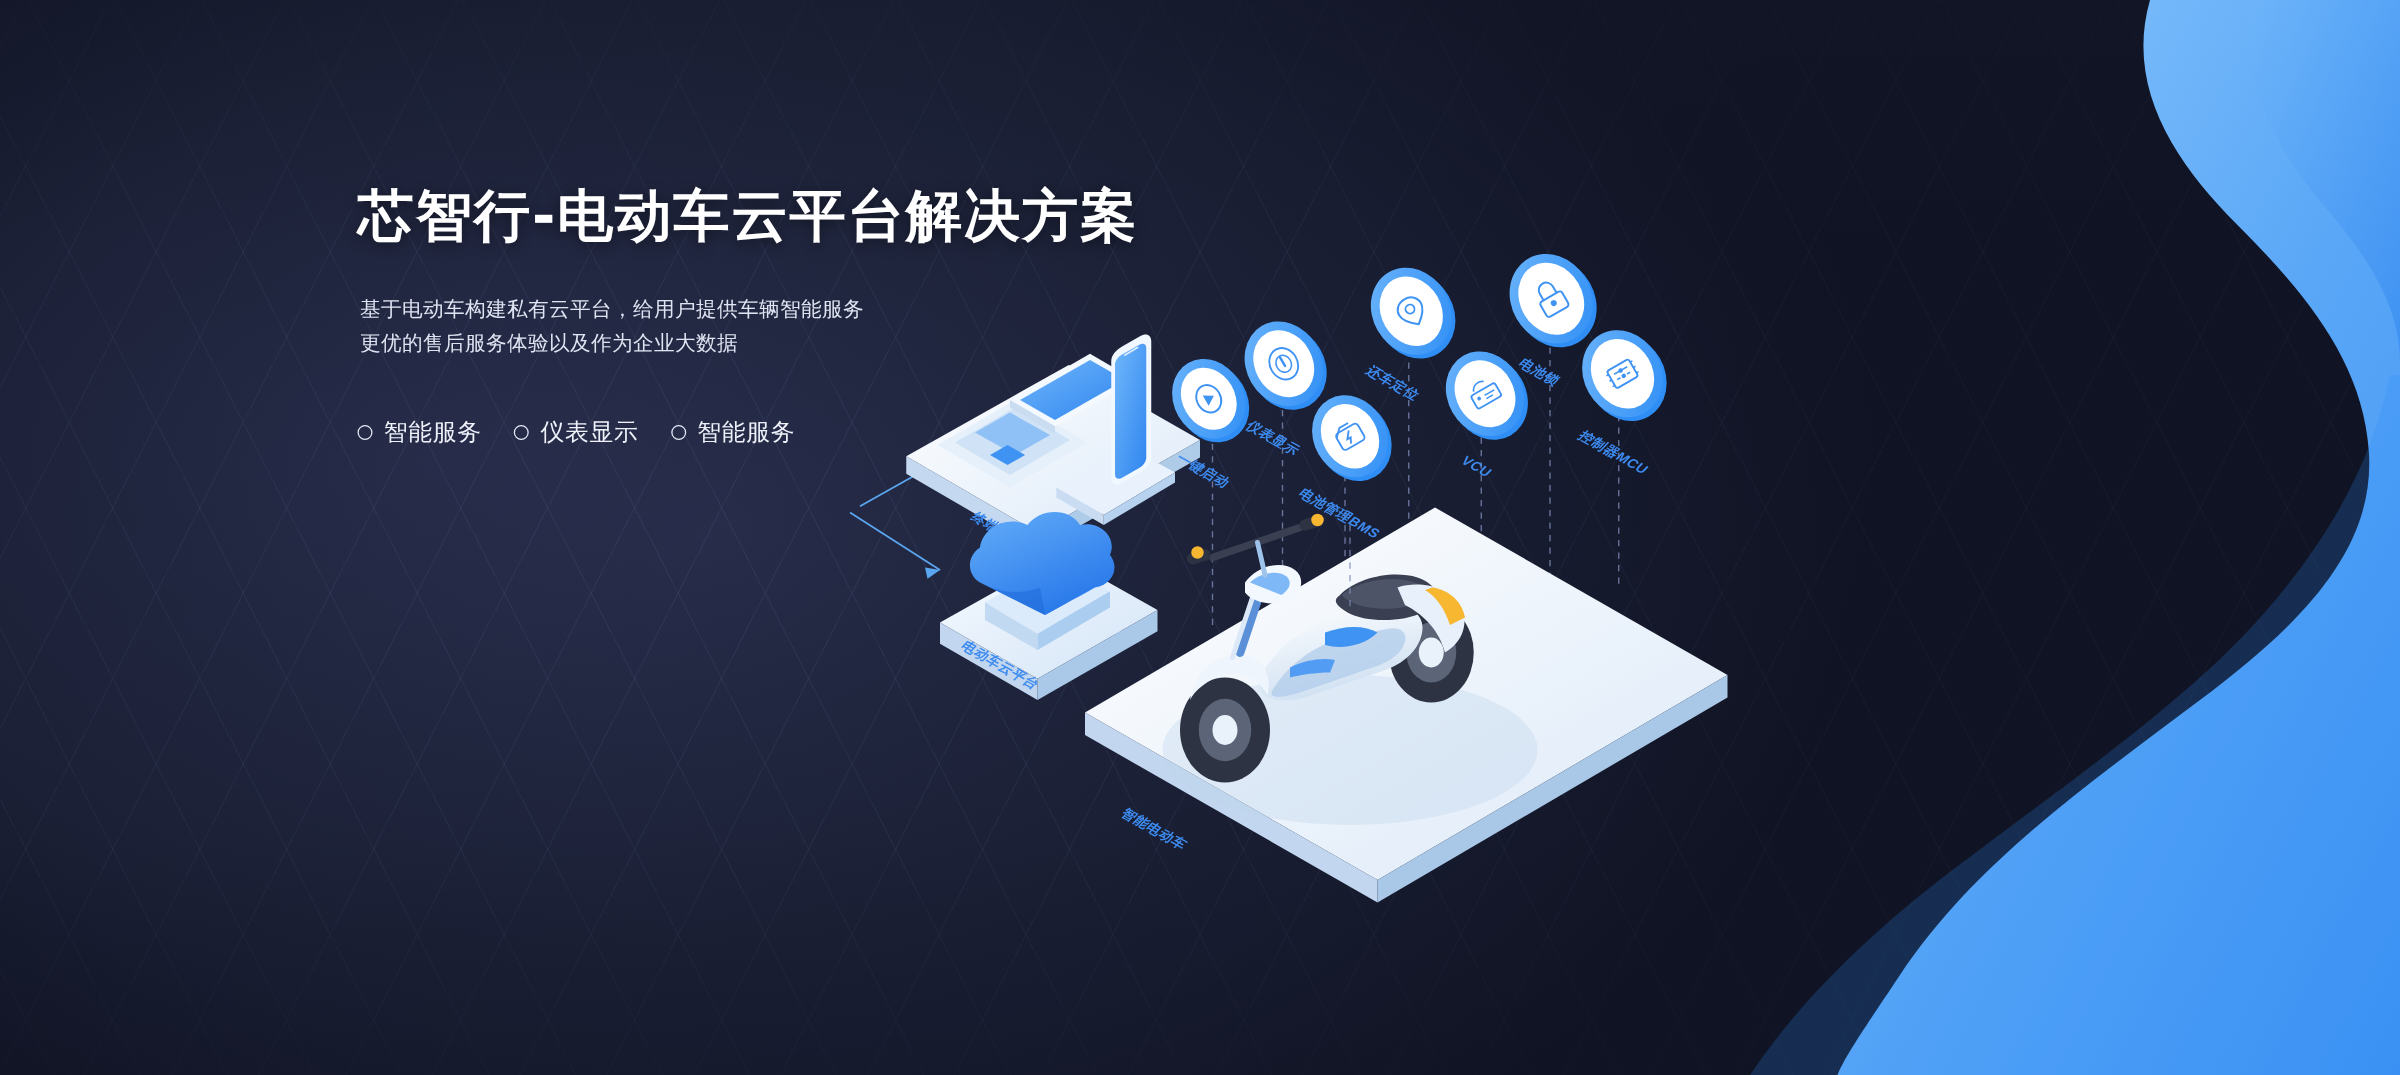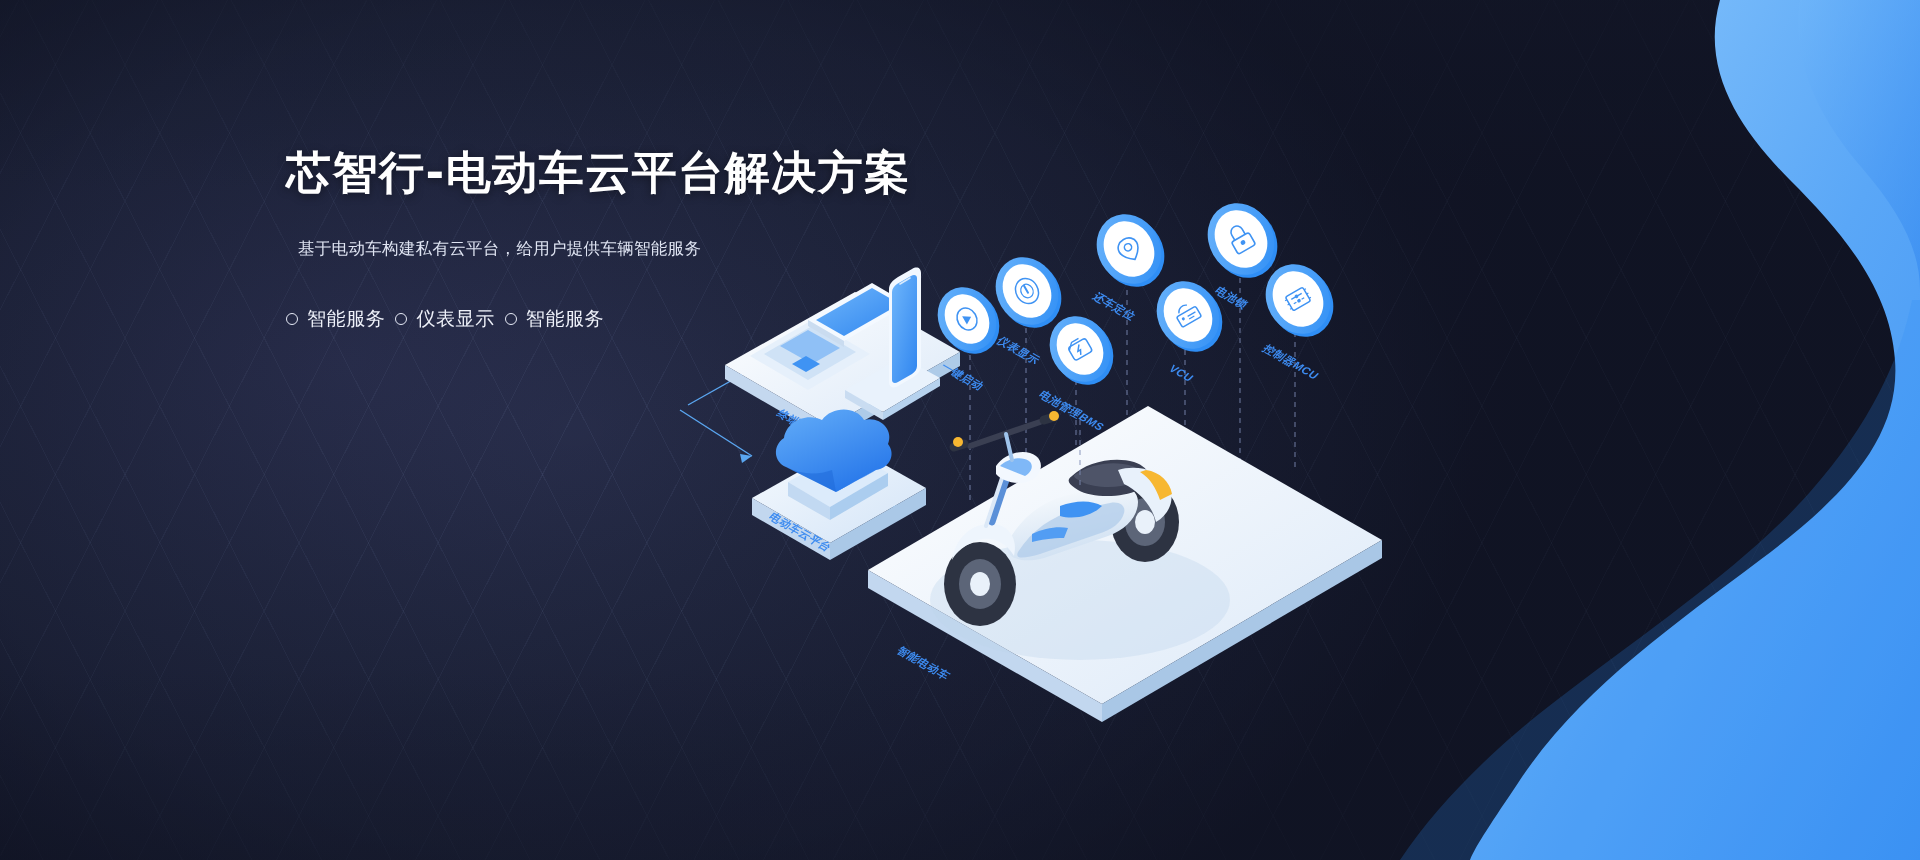--- a/index.html
+++ b/index.html
@@ -66,31 +66,31 @@
     color: #ffffff;
     letter-spacing: 1.5px;
     margin: 0 0 36px 0;
     white-space: nowrap;
     text-shadow: 0 2px 10px rgba(0,0,0,.45);
   }
   .subline {
     font-size: 16.5px;
     line-height: 1.62;
     color: #dfe4f2;
-    margin: 12px;
+    margin: 2px;
     font-weight: 400;
     letter-spacing: .3px;
   }
   .subline div { white-space: nowrap; }
 
   .features {
     margin-top: 44px;
     display: flex;
     align-items: center;
-    gap: 10px;
+    gap: 26px;
     white-space: nowrap;
   }
   .feature {
     display: inline-flex;
     align-items: center;
     gap: 9px;
     font-size: 19px;
     color: #eef1f9;
     letter-spacing: .6px;
   }
@@ -160,20 +160,21 @@
     <path d="M820,0 L700,0 C690,60 720,120 762,168 C800,212 820,250 820,290 Z" fill="url(#wv2)" opacity=".55"></path>
     <path d="M820,860 L300,860 C340,800 400,742 470,690 C560,622 650,560 710,492
              C770,424 800,360 812,300 L820,300 Z" fill="#2f8ef5" opacity=".22"></path>
   </svg>
 
   <div class="copy">
     <h1 class="headline">芯智行-电动车云平台解决方案</h1>
 
     <div class="subline">
       <div>基于电动车构建私有云平台，给用户提供车辆智能服务</div>
+      <div>更优的售后服务体验以及作为企业大数据</div>
     </div>
 
     <div class="features">
       <span class="feature">
         <span class="dot"></span>
         <span>智能服务</span>
       </span>
       <span class="feature">
         <span class="dot"></span>
         <span>仪表显示</span>

